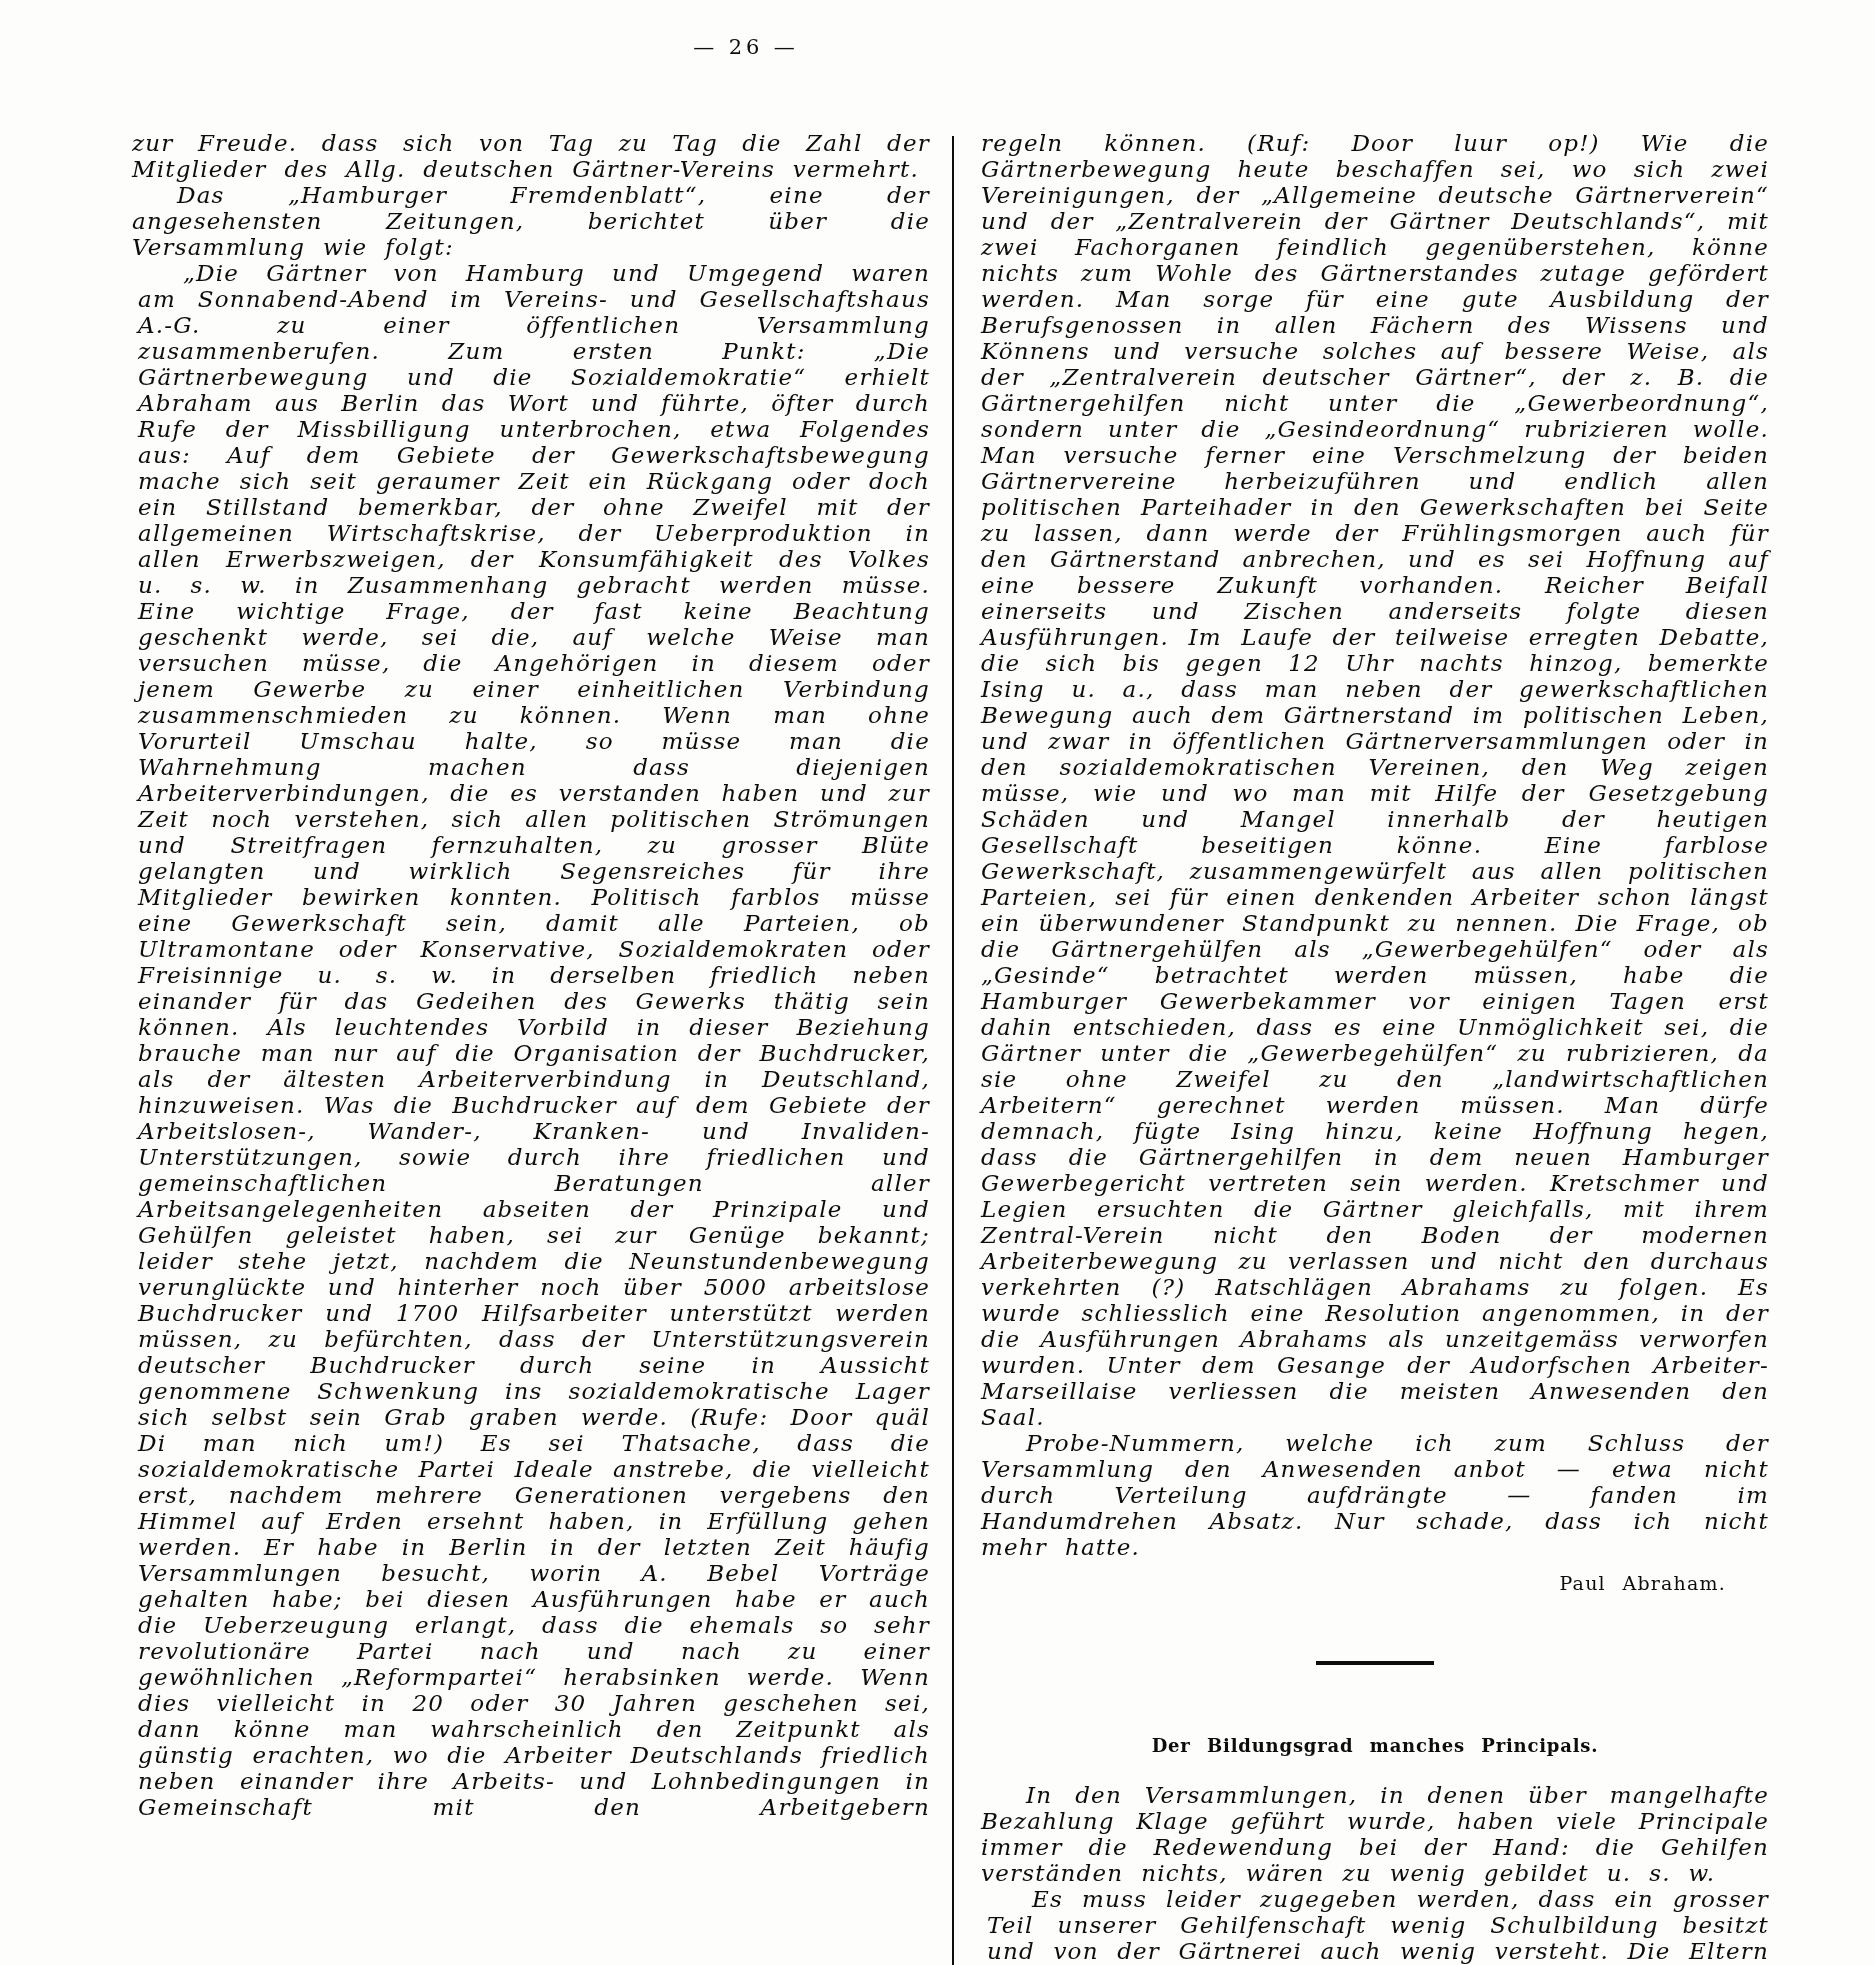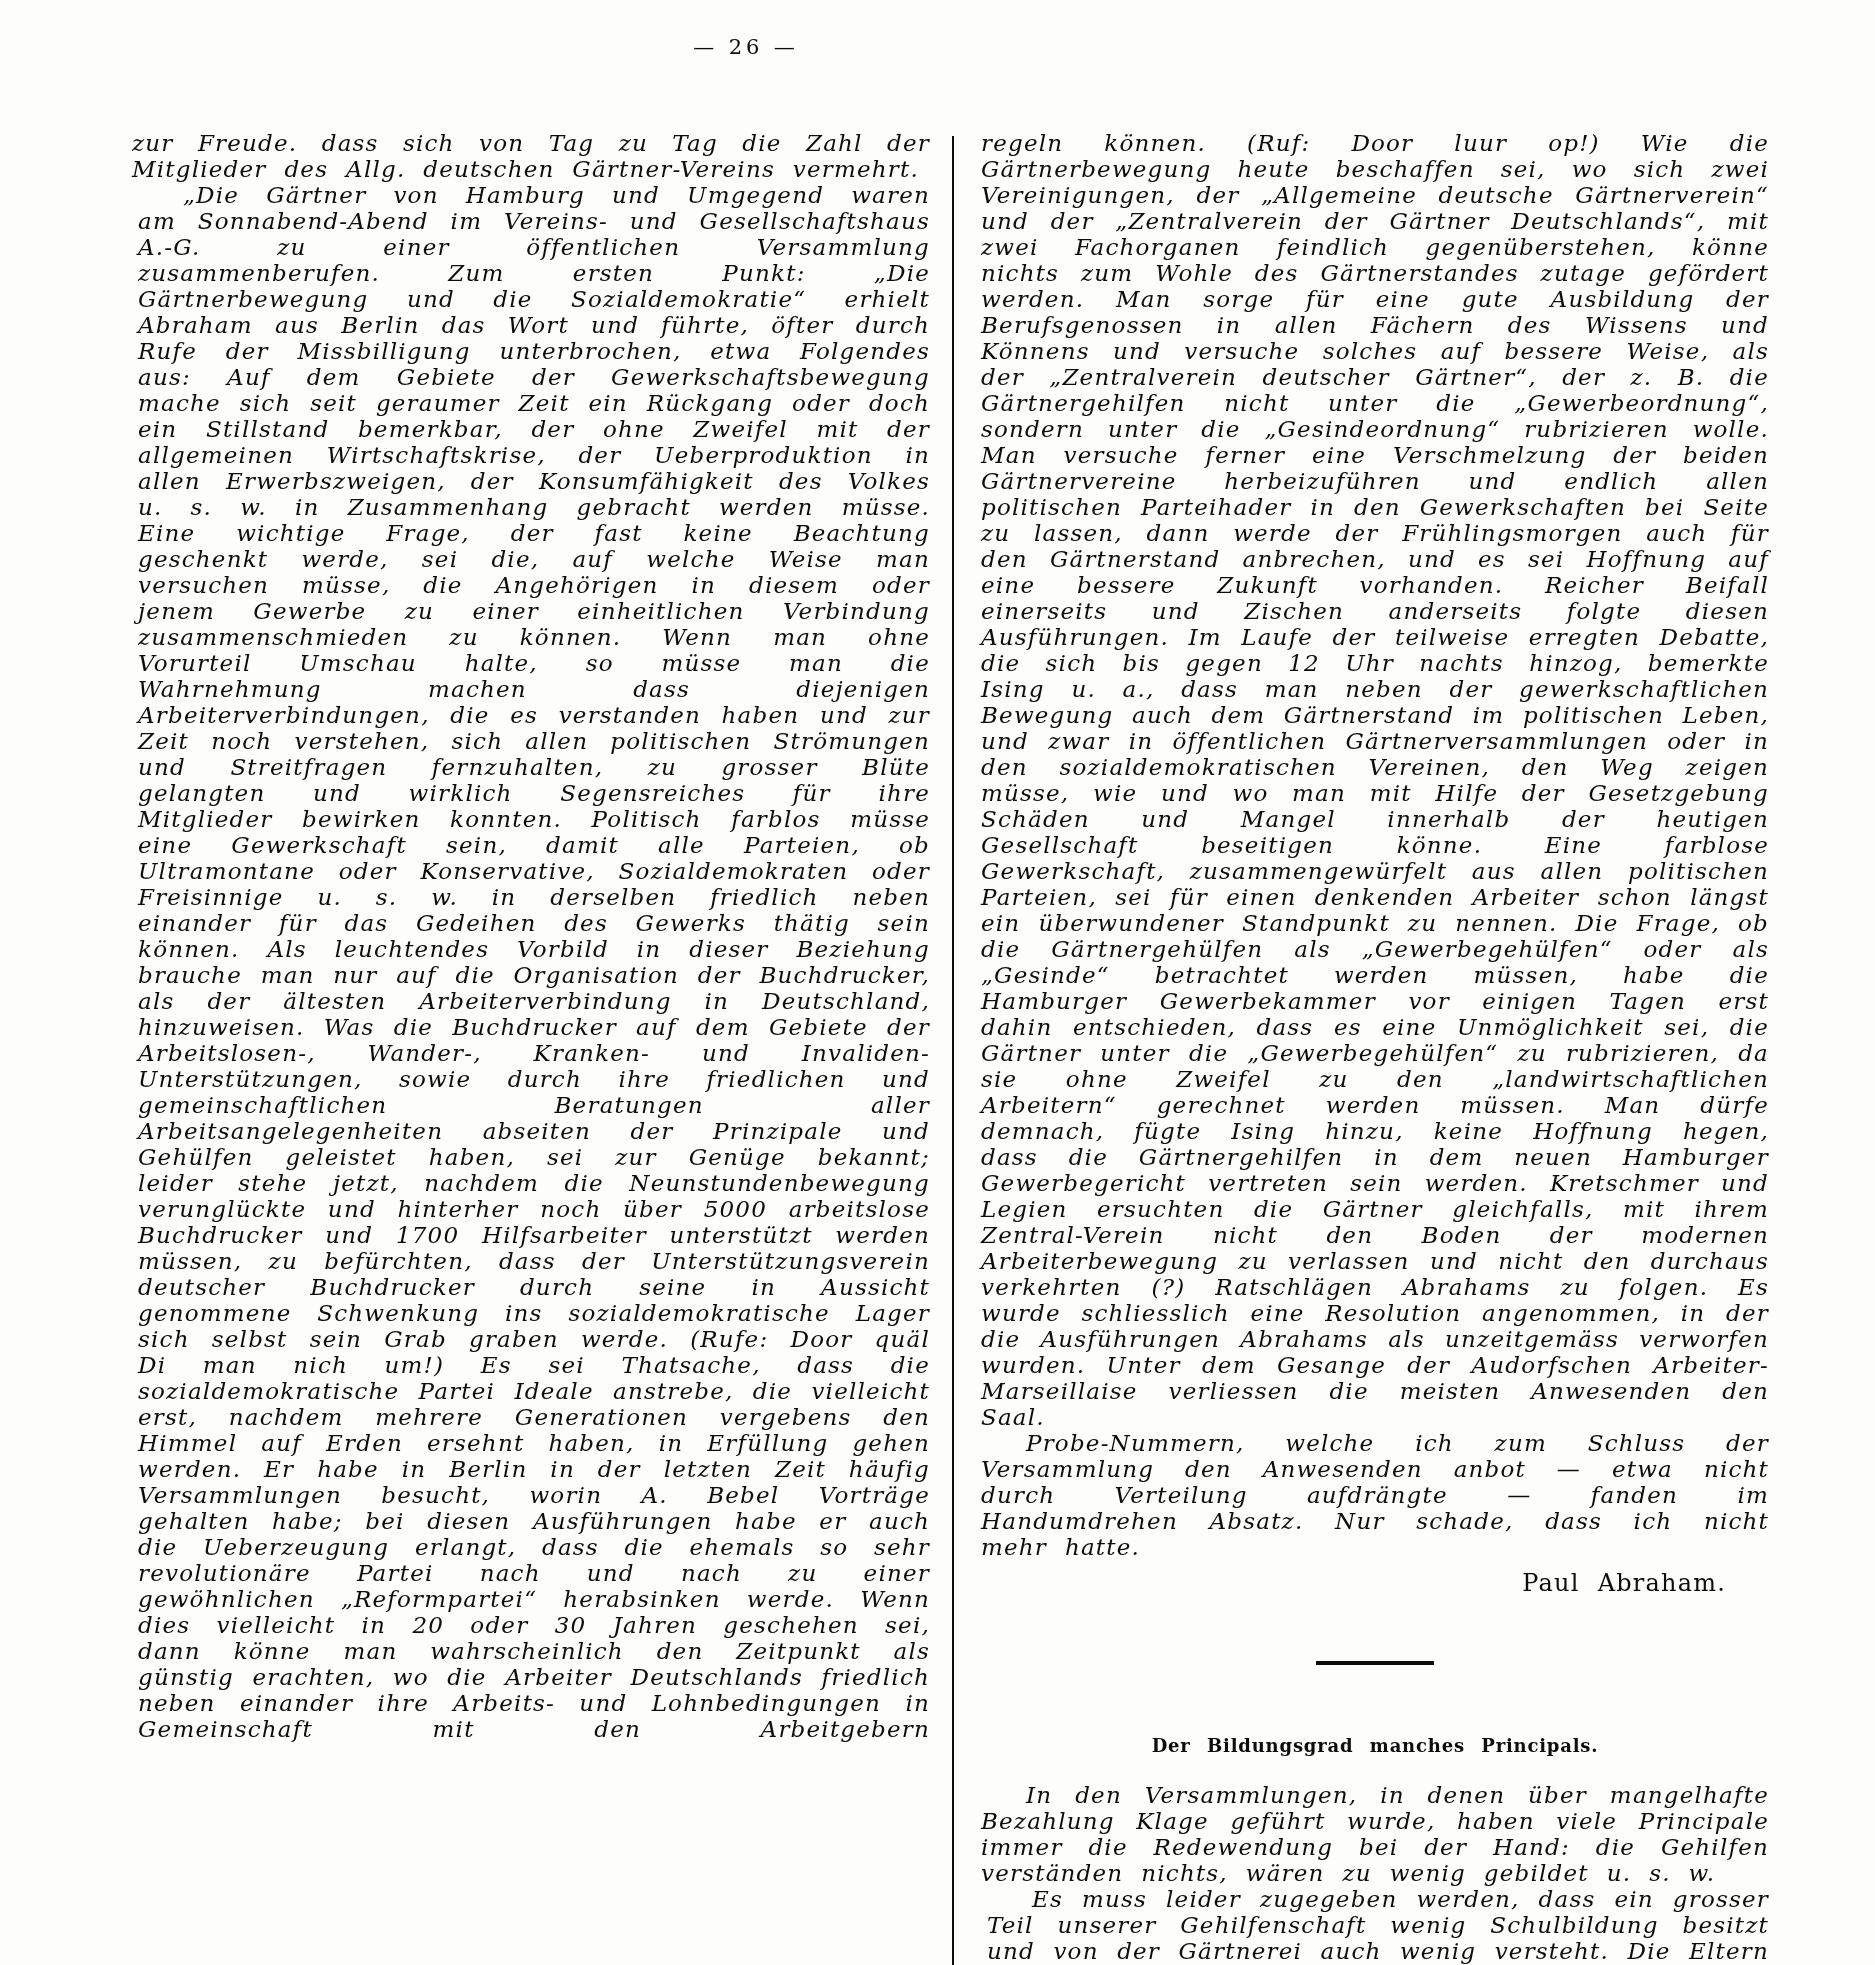--- a/index.html
+++ b/index.html
@@ -41,21 +41,21 @@
     height: 2395px;
     background: #0d0d0d;
   }
   p { margin: 0; text-indent: 45px; font-style: italic; }
   p.cont { text-indent: 0; }
   p.runs-on { text-align-last: justify; margin-left: 6px; }
   .signature {
     text-align: right;
     padding-right: 43px;
     margin-top: 9.8px;
-    font-size: 24px;
+    font-size: 19px;
   }
   .section-separator {
     width: 118px;
     height: 3.9px;
     background: #0d0d0d;
     margin: 65px auto 0 auto;
   }
   .section-heading {
     text-align: center;
     font-size: 18px;
@@ -68,20 +68,21 @@
 </style>
 </head>
 <body>
 
 <div class="page-header">— 26 —</div>
 
 <div class="column-divider"></div>
 
 <div class="column left">
   <p class="cont">zur Freude. dass sich von Tag zu Tag die Zahl der Mitglieder des Allg. deutschen Gärtner-Vereins vermehrt.</p>
+  <p>Das „Hamburger Fremdenblatt“, eine der angesehensten Zeitungen, berichtet über die Versammlung wie folgt:</p>
   <p class="runs-on">„Die Gärtner von Hamburg und Umgegend waren am Sonnabend-Abend im Vereins- und Gesellschaftshaus A.-G. zu einer öffentlichen Versammlung zusammenberufen. Zum ersten Punkt: „Die Gärtnerbewegung und die Sozialdemokratie“ erhielt Abraham aus Berlin das Wort und führte, öfter durch Rufe der Missbilligung unterbrochen, etwa Folgendes aus: Auf dem Gebiete der Gewerkschaftsbewegung mache sich seit geraumer Zeit ein Rückgang oder doch ein Stillstand bemerkbar, der ohne Zweifel mit der allgemeinen Wirtschaftskrise, der Ueberproduktion in allen Erwerbszweigen, der Konsumfähigkeit des Volkes u. s. w. in Zusammenhang gebracht werden müsse. Eine wichtige Frage, der fast keine Beachtung geschenkt werde, sei die, auf welche Weise man versuchen müsse, die Angehörigen in diesem oder jenem Gewerbe zu einer einheitlichen Verbindung zusammenschmieden zu können. Wenn man ohne Vorurteil Umschau halte, so müsse man die Wahrnehmung machen dass diejenigen Arbeiterverbindungen, die es verstanden haben und zur Zeit noch verstehen, sich allen politischen Strömungen und Streitfragen fernzuhalten, zu grosser Blüte gelangten und wirklich Segensreiches für ihre Mitglieder bewirken konnten. Politisch farblos müsse eine Gewerkschaft sein, damit alle Parteien, ob Ultramontane oder Konservative, Sozialdemokraten oder Freisinnige u. s. w. in derselben friedlich neben einander für das Gedeihen des Gewerks thätig sein können. Als leuchtendes Vorbild in dieser Beziehung brauche man nur auf die Organisation der Buchdrucker, als der ältesten Arbeiterverbindung in Deutschland, hinzuweisen. Was die Buchdrucker auf dem Gebiete der Arbeitslosen-, Wander-, Kranken- und Invaliden-Unterstützungen, sowie durch ihre friedlichen und gemeinschaftlichen Beratungen aller Arbeitsangelegenheiten abseiten der Prinzipale und Gehülfen geleistet haben, sei zur Genüge bekannt; leider stehe jetzt, nachdem die Neunstundenbewegung verunglückte und hinterher noch über 5000 arbeitslose Buchdrucker und 1700 Hilfsarbeiter unterstützt werden müssen, zu befürchten, dass der Unterstützungsverein deutscher Buchdrucker durch seine in Aussicht genommene Schwenkung ins sozialdemokratische Lager sich selbst sein Grab graben werde. (Rufe: Door quäl Di man nich um!) Es sei Thatsache, dass die sozialdemokratische Partei Ideale anstrebe, die vielleicht erst, nachdem mehrere Generationen vergebens den Himmel auf Erden ersehnt haben, in Erfüllung gehen werden. Er habe in Berlin in der letzten Zeit häufig Versammlungen besucht, worin A. Bebel Vorträge gehalten habe; bei diesen Ausführungen habe er auch die Ueberzeugung erlangt, dass die ehemals so sehr revolutionäre Partei nach und nach zu einer gewöhnlichen „Reformpartei“ herabsinken werde. Wenn dies vielleicht in 20 oder 30 Jahren geschehen sei, dann könne man wahrscheinlich den Zeitpunkt als günstig erachten, wo die Arbeiter Deutschlands friedlich neben einander ihre Arbeits- und Lohnbedingungen in Gemeinschaft mit den Arbeitgebern</p>
 </div>
 
 <div class="column right">
   <p class="cont">regeln können. (Ruf: Door luur op!) Wie die Gärtnerbewegung heute beschaffen sei, wo sich zwei Vereinigungen, der „Allgemeine deutsche Gärtnerverein“ und der „Zentralverein der Gärtner Deutschlands“, mit zwei Fachorganen feindlich gegenüberstehen, könne nichts zum Wohle des Gärtnerstandes zutage gefördert werden. Man sorge für eine gute Ausbildung der Berufsgenossen in allen Fächern des Wissens und Könnens und versuche solches auf bessere Weise, als der „Zentralverein deutscher Gärtner“, der z. B. die Gärtnergehilfen nicht unter die „Gewerbeordnung“, sondern unter die „Gesindeordnung“ rubrizieren wolle. Man versuche ferner eine Verschmelzung der beiden Gärtnervereine herbeizuführen und endlich allen politischen Parteihader in den Gewerkschaften bei Seite zu lassen, dann werde der Frühlingsmorgen auch für den Gärtnerstand anbrechen, und es sei Hoffnung auf eine bessere Zukunft vorhanden. Reicher Beifall einerseits und Zischen anderseits folgte diesen Ausführungen. Im Laufe der teilweise erregten Debatte, die sich bis gegen 12 Uhr nachts hinzog, bemerkte Ising u. a., dass man neben der gewerkschaftlichen Bewegung auch dem Gärtnerstand im politischen Leben, und zwar in öffentlichen Gärtnerversammlungen oder in den sozialdemokratischen Vereinen, den Weg zeigen müsse, wie und wo man mit Hilfe der Gesetzgebung Schäden und Mangel innerhalb der heutigen Gesellschaft beseitigen könne. Eine farblose Gewerkschaft, zusammengewürfelt aus allen politischen Parteien, sei für einen denkenden Arbeiter schon längst ein überwundener Standpunkt zu nennen. Die Frage, ob die Gärtnergehülfen als „Gewerbegehülfen“ oder als „Gesinde“ betrachtet werden müssen, habe die Hamburger Gewerbekammer vor einigen Tagen erst dahin entschieden, dass es eine Unmöglichkeit sei, die Gärtner unter die „Gewerbegehülfen“ zu rubrizieren, da sie ohne Zweifel zu den „landwirtschaftlichen Arbeitern“ gerechnet werden müssen. Man dürfe demnach, fügte Ising hinzu, keine Hoffnung hegen, dass die Gärtnergehilfen in dem neuen Hamburger Gewerbegericht vertreten sein werden. Kretschmer und Legien ersuchten die Gärtner gleichfalls, mit ihrem Zentral-Verein nicht den Boden der modernen Arbeiterbewegung zu verlassen und nicht den durchaus verkehrten (?) Ratschlägen Abrahams zu folgen. Es wurde schliesslich eine Resolution angenommen, in der die Ausführungen Abrahams als unzeitgemäss verworfen wurden. Unter dem Gesange der Audorfschen Arbeiter-Marseillaise verliessen die meisten Anwesenden den Saal.</p>
   <p>Probe-Nummern, welche ich zum Schluss der Versammlung den Anwesenden anbot — etwa nicht durch Verteilung aufdrängte — fanden im Handumdrehen Absatz. Nur schade, dass ich nicht mehr hatte.</p>
   <div class="signature">Paul Abraham.</div>
   <div class="section-separator"></div>
   <h2 class="section-heading">Der Bildungsgrad manches Principals.</h2>
   <p>In den Versammlungen, in denen über mangelhafte Bezahlung Klage geführt wurde, haben viele Principale immer die Redewendung bei der Hand: die Gehilfen verständen nichts, wären zu wenig gebildet u. s. w.</p>

